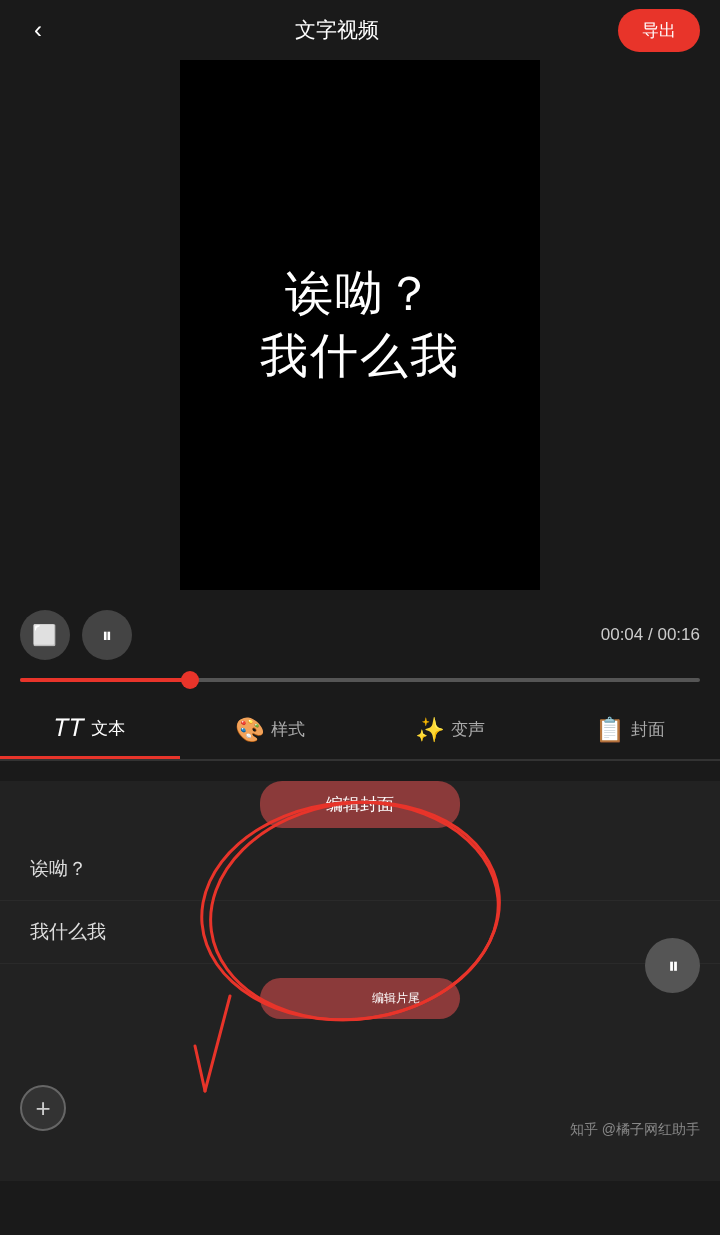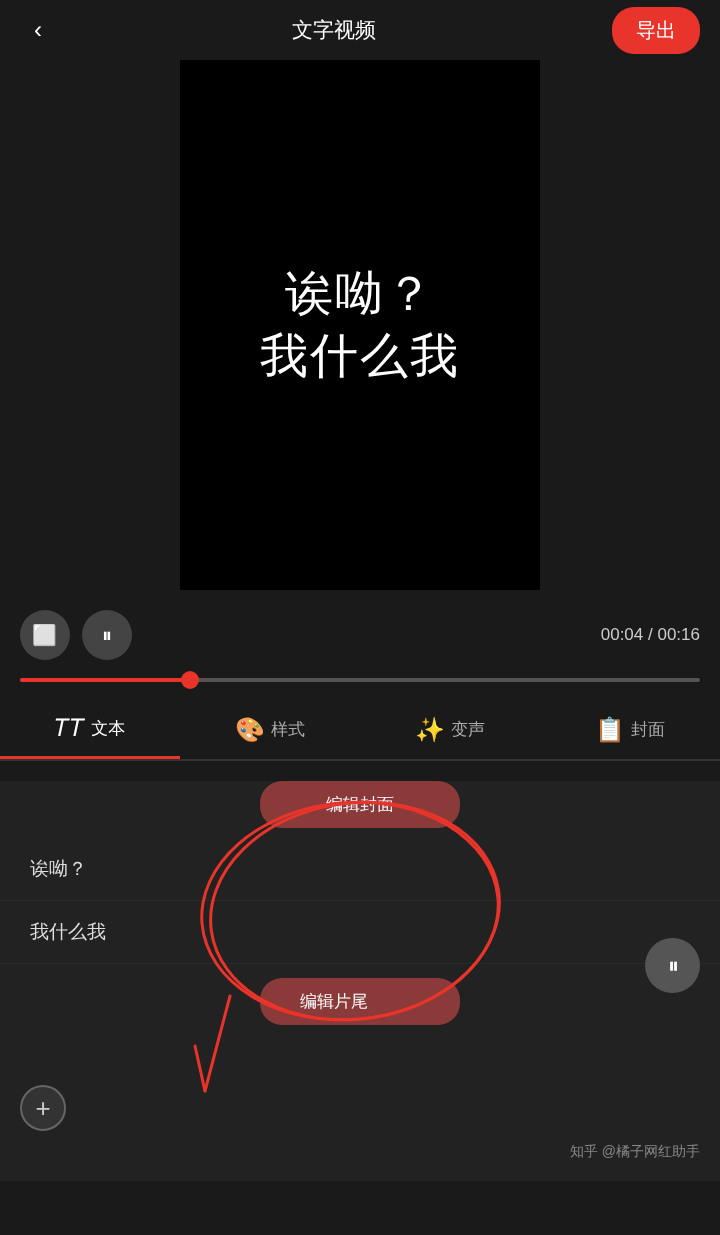--- a/index.html
+++ b/index.html
@@ -39,21 +39,21 @@
       font-size: 21px;
       font-weight: 500;
       color: #fff;
     }
     .export-btn {
       background: #e8342a;
       color: #fff;
       border: none;
       border-radius: 22px;
       padding: 10px 24px;
-      font-size: 20px;
+      font-size: 17px;
       font-weight: 500;
       cursor: pointer;
     }
 
     
     .video-preview-container {
       display: flex;
       justify-content: center;
       background: #1a1a1a;
       padding: 0 0 10px 0;
@@ -252,31 +252,31 @@
 
     
     .edit-tail-btn {
       display: block;
       margin: 4px auto;
       background: #8b3a3a;
       color: #fff;
       border: none;
       border-radius: 22px;
       padding: 12px 40px;
-      font-size: 17px;
+      font-size: 12px;
       cursor: pointer;
       width: 200px;
-      text-align: left;
+      text-align: right;
     }
 
     
     .watermark {
       position: absolute;
       right: 20px;
-      bottom: 0;
+      bottom: 22px;
       font-size: 14px;
       color: #888;
     }
 
     
     .annotation-circle {
       position: absolute;
       border: 3px solid #e8342a;
       border-radius: 50%;
       pointer-events: none;

